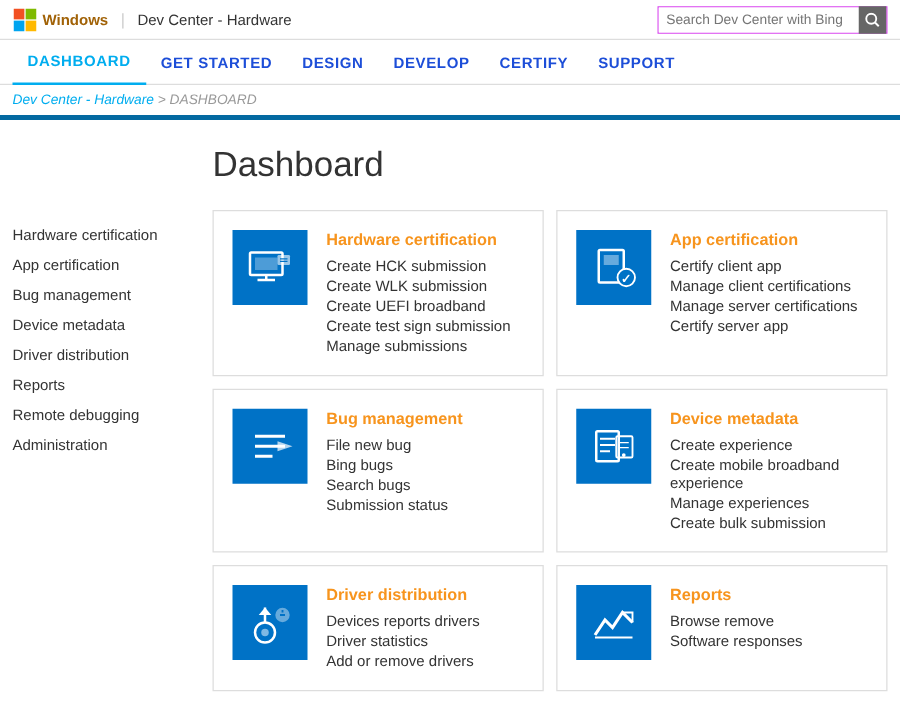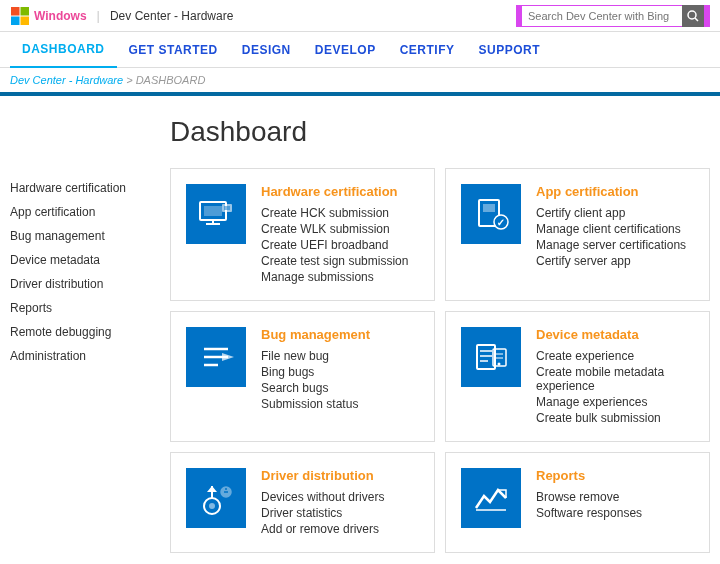--- a/index.html
+++ b/index.html
@@ -6,30 +6,30 @@
     body { font-family: 'Segoe UI', Arial, sans-serif; font-size: 13px; color: #333; background: #fff; }
 
     
     #topbar {
       display: flex; align-items: center; height: 32px;
       background: #fff; border-bottom: 1px solid #ddd;
       padding: 0 10px; gap: 10px;
     }
     #topbar .windows-logo {
       display: flex; align-items: center; gap: 4px;
-      font-size: 12px; color: #ec4899; font-weight: 600;
+      font-size: 12px; color: #a16207; font-weight: 600;
     }
     #topbar .windows-logo .logo-icon {
       width: 20px; height: 20px;
     }
     #topbar .separator { color: #ccc; }
     #topbar .site-title { font-size: 12px; color: #333; }
     #topbar .search-box {
       margin-left: auto; display: flex; align-items: center;
-      border: 6px solid #d946ef; height: 22px;
+      border: 1px solid #d946ef; height: 22px;
     }
     #topbar .search-box input {
       border: none; outline: none; font-size: 11px; padding: 0 6px;
       width: 160px; height: 20px; color: #999;
     }
     #topbar .search-box button {
       background: #666; border: none; cursor: pointer;
       width: 22px; height: 22px; display: flex; align-items: center; justify-content: center;
     }
     #topbar .search-box button svg { fill: #fff; }
@@ -218,41 +218,41 @@
             <line x1="9" y1="24" x2="17" y2="24" stroke="#fff" stroke-width="1.5"></line>
             <rect x="22" y="12" width="13" height="17" rx="1" stroke="#fff" stroke-width="1.5" fill="none"></rect>
             <line x1="25" y1="17" x2="32" y2="17" stroke="#fff" stroke-width="1"></line>
             <line x1="25" y1="21" x2="32" y2="21" stroke="#fff" stroke-width="1"></line>
             <circle cx="28" cy="27" r="1.5" fill="#fff"></circle>
           </svg>
         </div>
         <div class="card-body">
           <div class="card-title">Device metadata</div>
           <a class="card-link">Create experience</a>
-          <a class="card-link">Create mobile metadata experience</a>
+          <a class="card-link">Create mobile broadband experience</a>
           <a class="card-link">Manage experiences</a>
           <a class="card-link">Create bulk submission</a>
         </div>
       </div>
 
       <div class="card">
         <div class="card-icon">
           <svg width="40" height="40" viewBox="0 0 40 40">
             <circle cx="16" cy="28" r="8" stroke="#fff" stroke-width="2" fill="none"></circle>
             <circle cx="16" cy="28" r="3" fill="#fff" opacity="0.5"></circle>
             <line x1="16" y1="8" x2="16" y2="20" stroke="#fff" stroke-width="2"></line>
             <polygon points="11,14 16,8 21,14" fill="#fff"></polygon>
             <circle cx="30" cy="14" r="5" fill="#fff" opacity="0.4" stroke="#fff" stroke-width="1.5"></circle>
             <line x1="30" y1="10" x2="30" y2="12" stroke="#0072c6" stroke-width="1.5"></line>
             <line x1="28" y1="14" x2="32" y2="14" stroke="#0072c6" stroke-width="1.5"></line>
           </svg>
         </div>
         <div class="card-body">
           <div class="card-title">Driver distribution</div>
-          <a class="card-link">Devices without drivers</a>
+          <a class="card-link">Devices reports drivers</a>
           <a class="card-link">Driver statistics</a>
           <a class="card-link">Add or remove drivers</a>
         </div>
       </div>
 
       <div class="card">
         <div class="card-icon">
           <svg width="40" height="40" viewBox="0 0 40 40">
             <polyline points="5,30 13,18 19,24 27,12 35,20" stroke="#fff" stroke-width="2.5" fill="none"></polyline>
             <polyline points="27,12 35,12 35,20" stroke="#fff" stroke-width="1.5" fill="none"></polyline>

